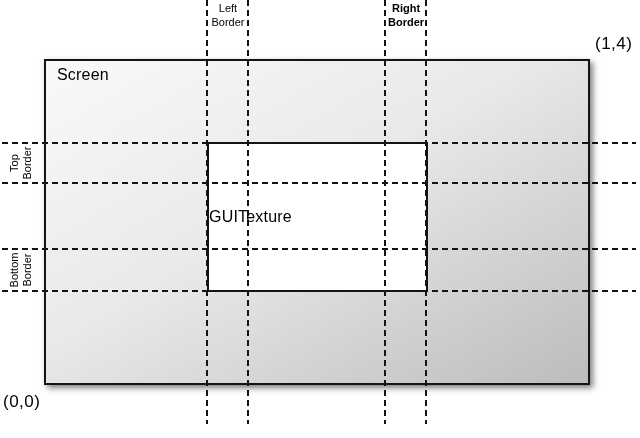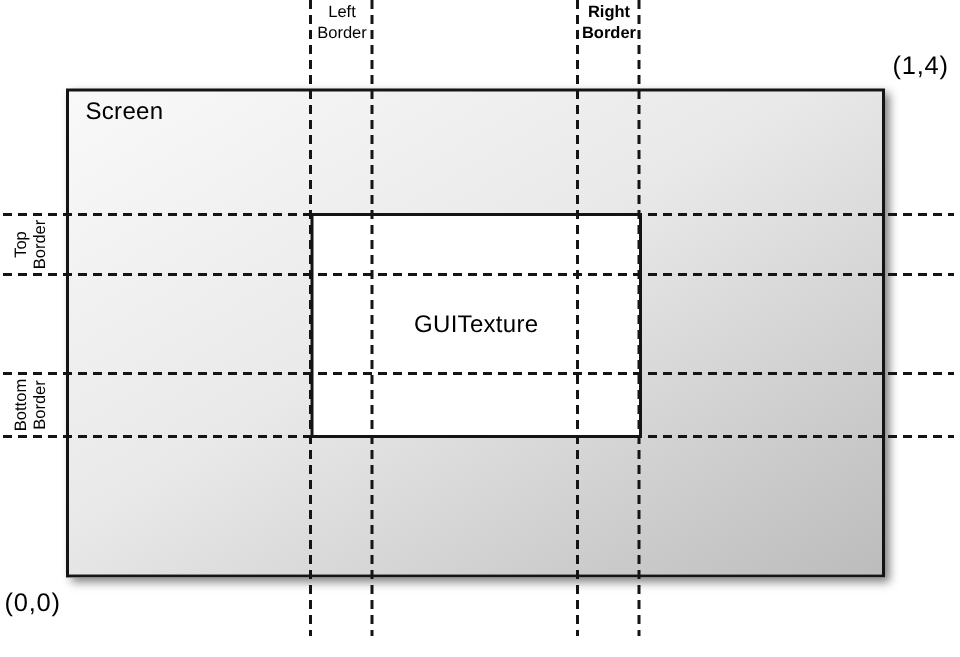--- a/index.html
+++ b/index.html
@@ -34,21 +34,21 @@
   
   .texture-rect{
     position:absolute;
     left:207px; top:142px;
     width:217px; height:146px;
     border:2px solid #141414;
     background:#ffffff;
     z-index:2;
     display:flex;
     align-items:center;
-    justify-content:center;
+    justify-content:flex-start;
   }
   .texture-label{
     font-size:16px;
     letter-spacing:0.2px;
   }
   
   .vline{
     position:absolute;
     top:0; height:424px; width:2px;
     background:repeating-linear-gradient(to bottom,#141414 0 6px,transparent 6px 10px);

